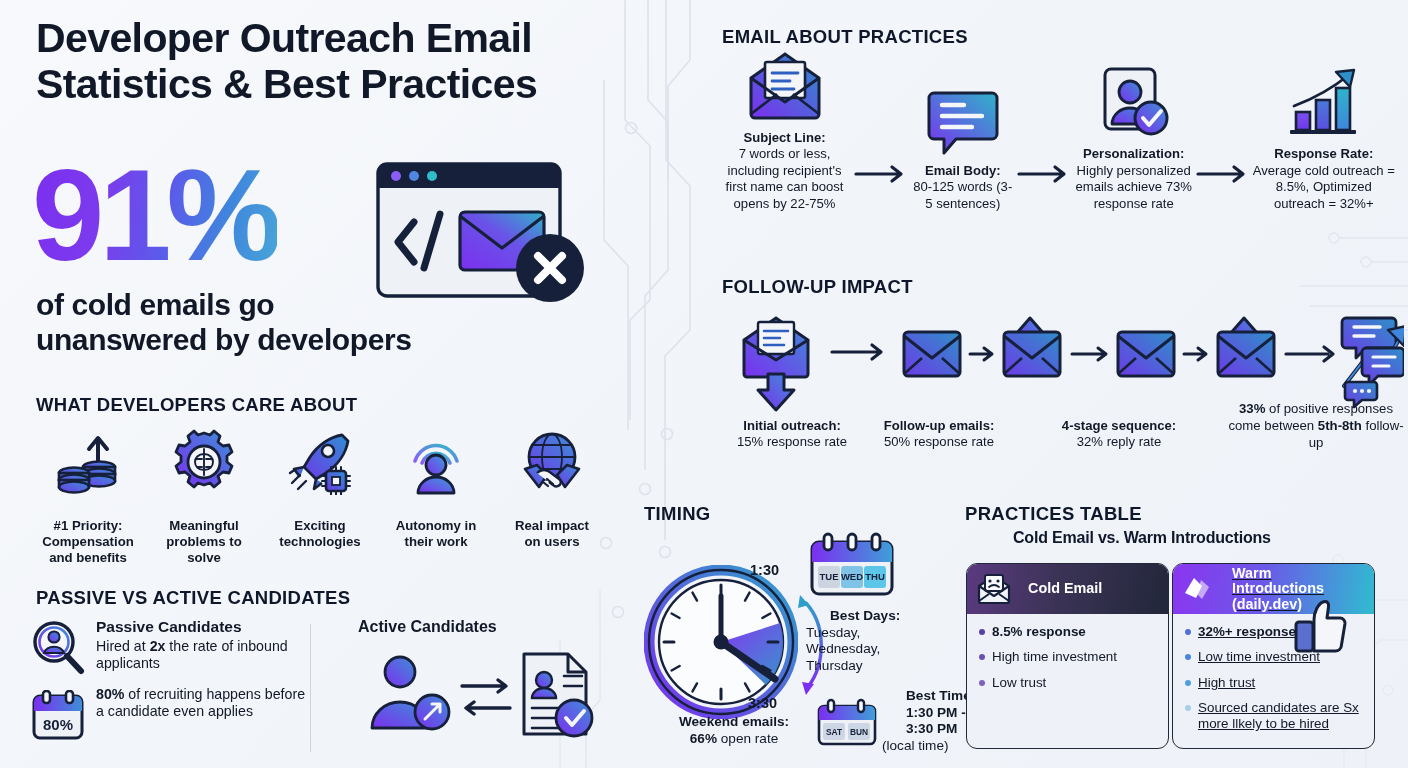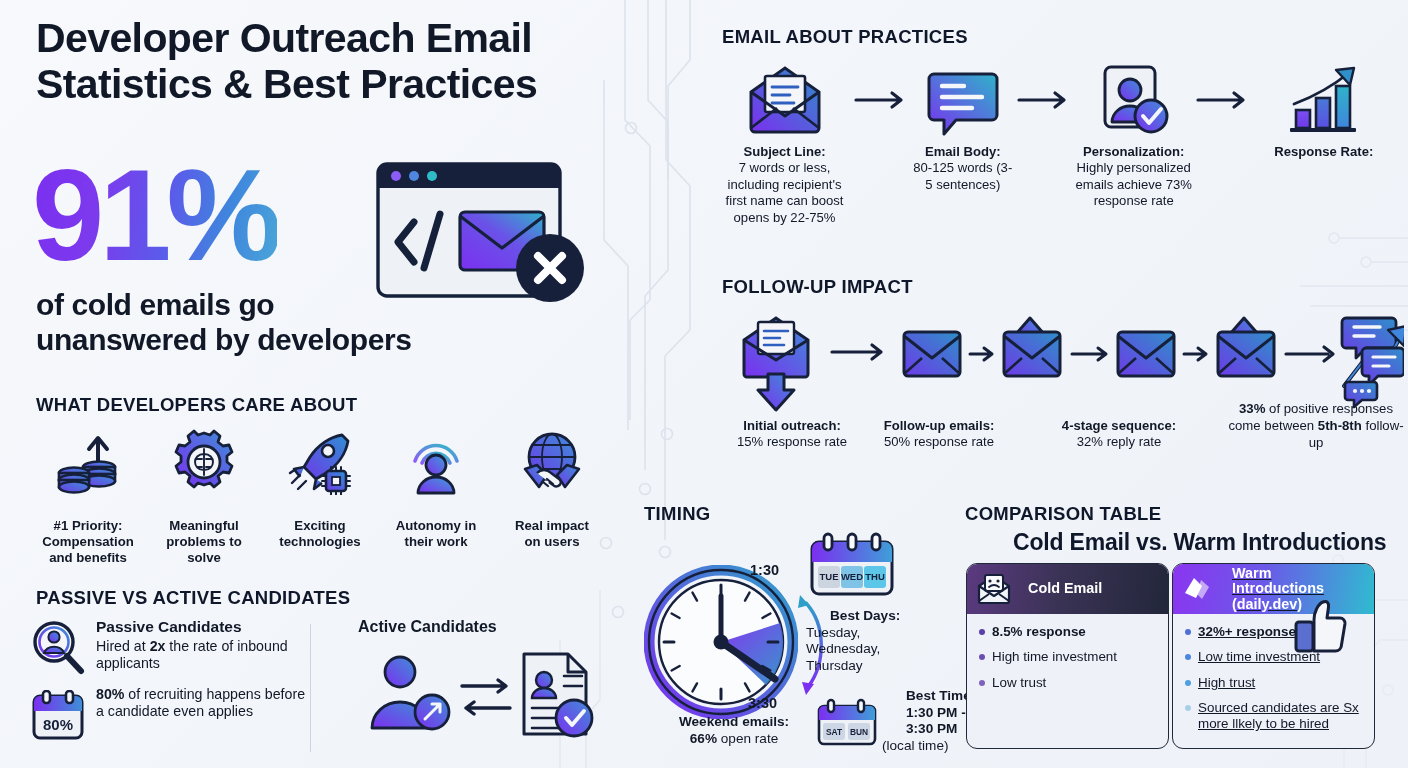--- a/index.html
+++ b/index.html
@@ -61,21 +61,21 @@
   .flow-cap { margin-top: 6px; font-size: 13.1px; line-height: 1.26; color: #111827; }
   .flow-cap .t { font-weight: 700; display: block; }
   .arrow { display: flex; align-items: center; justify-content: center; height: 76px; }
 
   
   .timing-wrap { position: absolute; left: 640px; top: 540px; width: 320px; height: 228px; }
   .tcap { font-size: 13.6px; line-height: 1.22; color: #111827; }
   .tcap b { font-weight: 700; margin-left: 24px; }
 
   
-  .cmp-sub { position: absolute; left: 1013px; top: 529px; font-size: 23px;
+  .cmp-sub { position: absolute; left: 1013px; top: 529px; font-size: 16px;
       font-weight: 700; color: #0f172a; letter-spacing: -0.2px;}
   .card { position: absolute; top: 563px; width: 203px; height: 186px;
       border-radius: 11px; overflow: hidden; border: 1.6px solid #1f2937;
       background: #eef1f7; }
   .card-hd { height: 50px; display: flex; align-items: center; gap: 16px;
       padding: 0 9px; color: #ffffff; font-weight: 700; font-size: 14.4px;
       line-height: 1.08; }
   .card-body { padding: 10px 10px 8px 12px; }
   .li { display: flex; gap: 7px; align-items: flex-start; font-size: 13.4px;
       line-height: 1.22; color: #111827; margin-bottom: 9px; }
@@ -352,21 +352,21 @@
           <path d="M206 30 h18 M206 40 h18 M174 62 h50 M174 72 h50 M174 82 h34"></path>
         </g>
         <circle cx="216" cy="72" r="18" fill="url(#ga1)" stroke="#16203a" stroke-width="2.8"></circle>
         <path d="M208 72 l6 7 l12 -14" stroke="#f4f6fa" stroke-width="4" fill="none" stroke-linecap="round" stroke-linejoin="round"></path>
       </svg>
     </div>
   </div>
 
   <div class="sechead" style="left:722px; top:26px;">EMAIL ABOUT PRACTICES</div>
 
-  <div class="flow" style="left:716px; top:62px; width:680px;">
+  <div class="flow" style="left:716px; top:48px; width:680px;align-items:flex-end;">
 
     <div class="flow-step" style="width:150px">
       <div class="flow-ico">
         <svg width="80" height="72" viewBox="0 0 80 72">
           <defs>
               <linearGradient id="gb1" x1="0" y1="1" x2="1" y2="0">
             <stop offset="0" stop-color="#7b2ff0"></stop>
                 <stop offset="1" stop-color="#2f8fc9"></stop>
               </linearGradient>
             </defs>
@@ -466,20 +466,21 @@
           <rect x="12" y="46" width="14" height="18" fill="url(#gb4)" stroke="#16203a" stroke-width="2.6"></rect>
           <rect x="32" y="34" width="14" height="30" fill="url(#gb5)" stroke="#16203a" stroke-width="2.6"></rect>
           <rect x="52" y="22" width="14" height="42" fill="url(#gb6)" stroke="#16203a" stroke-width="2.6"></rect>
           <rect x="6" y="64" width="66" height="4" rx="1" fill="#16203a"></rect>
           <path d="M10 40 C26 34 44 26 66 8" fill="none" stroke="#16203a" stroke-width="2.8" stroke-linecap="round"></path>
           <path d="M52 6 L70 4 L66 21 Z" fill="#2f8fc9" stroke="#16203a" stroke-width="2.4" stroke-linejoin="round"></path>
         </svg>
       </div>
       <div class="flow-cap">
         <span class="t">Response Rate:</span>
+        <span>Average cold outreach = 8.5%, Optimized outreach = 32%+</span>
       </div>
     </div>
   </div>
 
   <div class="sechead" style="left:722px; top:276px;">FOLLOW-UP IMPACT</div>
 
   <div style="position:absolute; left:716px; top:312px; width:688px; height:100px;">
     <svg width="688" height="100" viewBox="0 0 688 100">
       <defs>
         <linearGradient id="ge" x1="0" y1="1" x2="1" y2="0">
@@ -678,21 +679,21 @@
     </svg>
 
     <div style="position:absolute;left:242px;top:148px;width:100px;" class="tcap">
       <b>Best Time:</b>
       <div><b>1:30 PM -</b></div>
       <div><b>3:30 PM</b></div>
       <div>(local time)</div>
     </div>
   </div>
 
-  <div class="sechead" style="left:965px; top:503px;">COMPARISON TABLE</div>
+  <div class="sechead" style="left:965px; top:503px;">PRACTICES TABLE</div>
   <div class="cmp-sub">Cold Email vs. Warm Introductions</div>
 
   <div class="card" style="left:966px;">
     <div class="card-hd" style="background:linear-gradient(100deg,#5b3a80 0%, #3b3356 45%, #22273a 100%);">
       <svg width="36" height="32" viewBox="0 0 36 32" style="flex:0 0 auto">
         <path d="M3 13 L18 3 L33 13 V28 a2 2 0 0 1 -2 2 H5 a2 2 0 0 1 -2 -2 Z" fill="#f1f4f9" stroke="#16203a" stroke-width="2.2"></path>
         <rect x="9" y="2" width="18" height="16" rx="2" fill="#f8fafc" stroke="#16203a" stroke-width="2"></rect>
         <circle cx="14" cy="8" r="1.6" fill="#16203a"></circle>
           <circle cx="22" cy="8" r="1.6" fill="#16203a"></circle>
         <path d="M13 14 q5 -4 10 0" fill="none" stroke="#16203a" stroke-width="1.8" stroke-linecap="round"></path>

